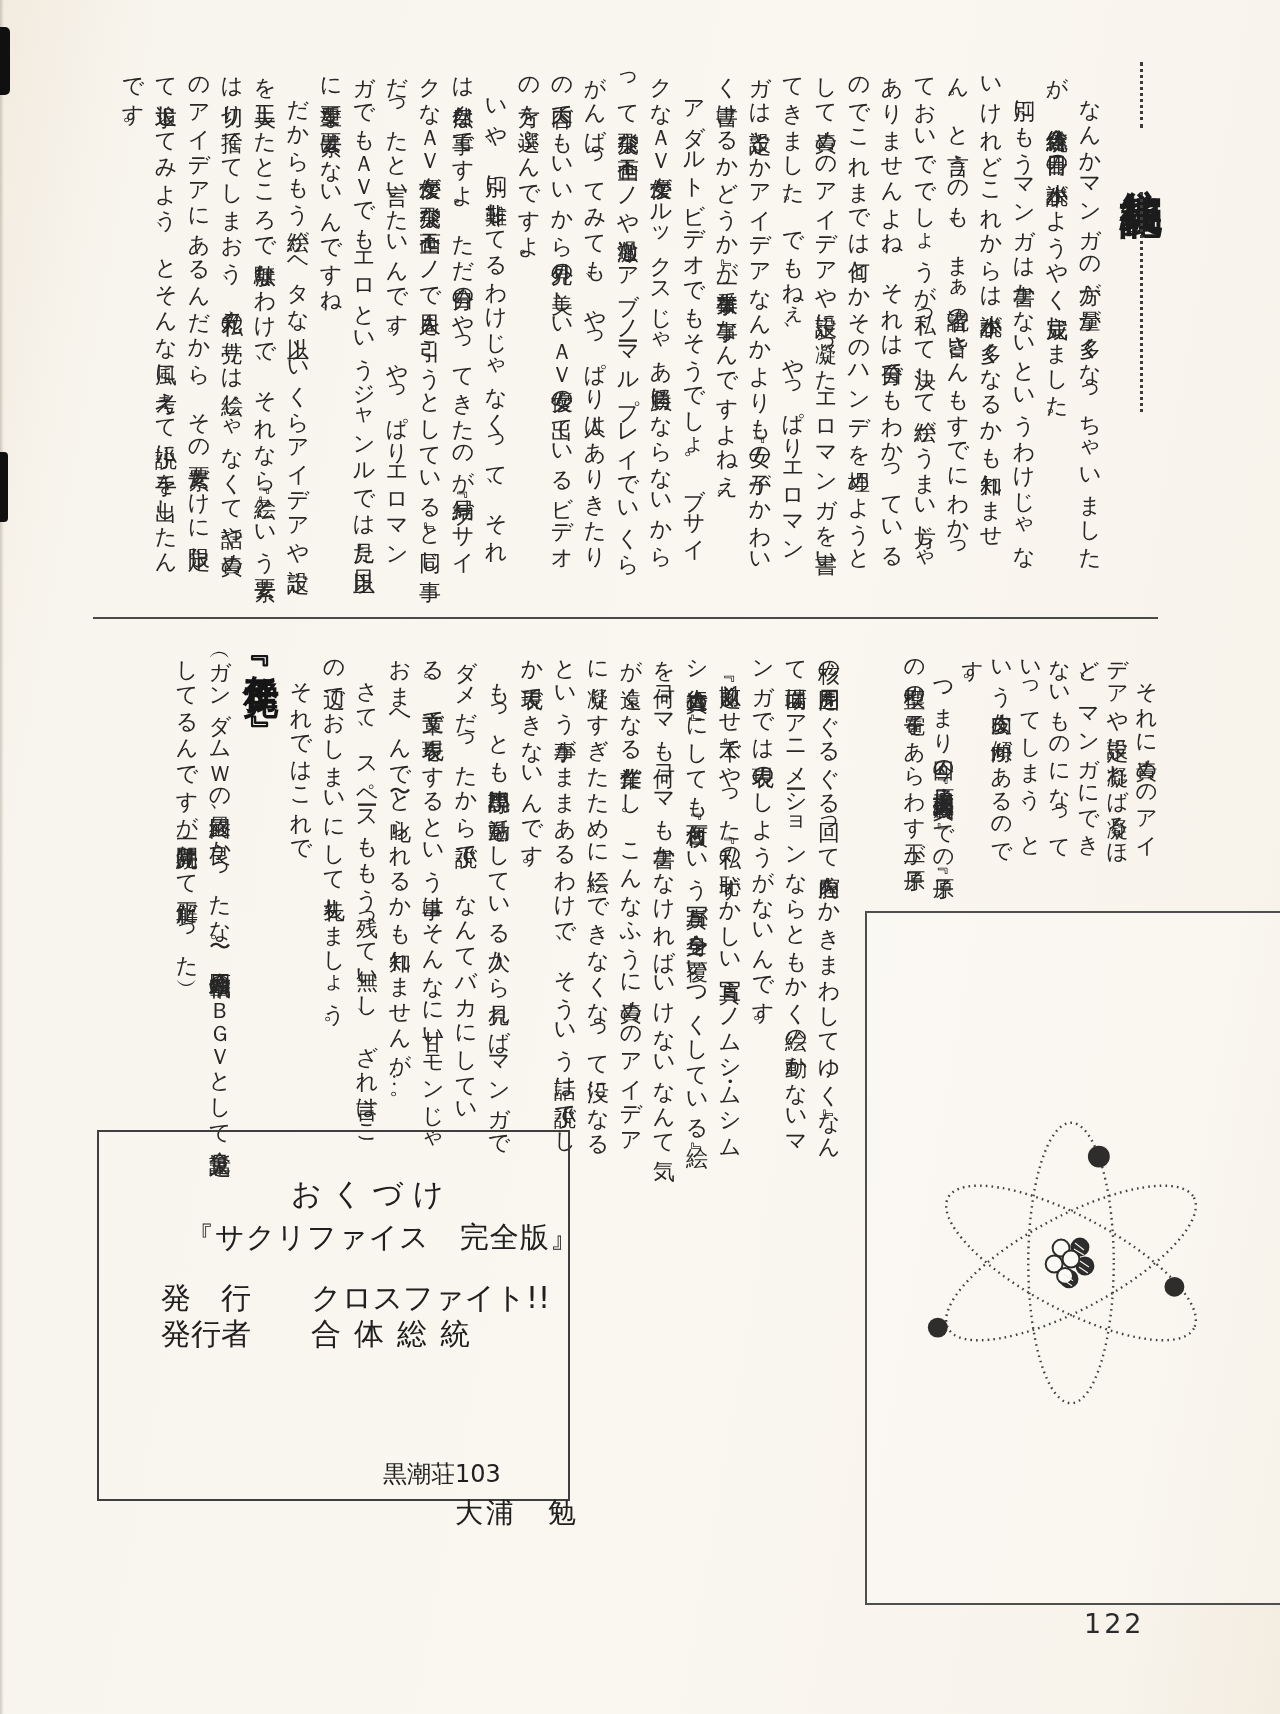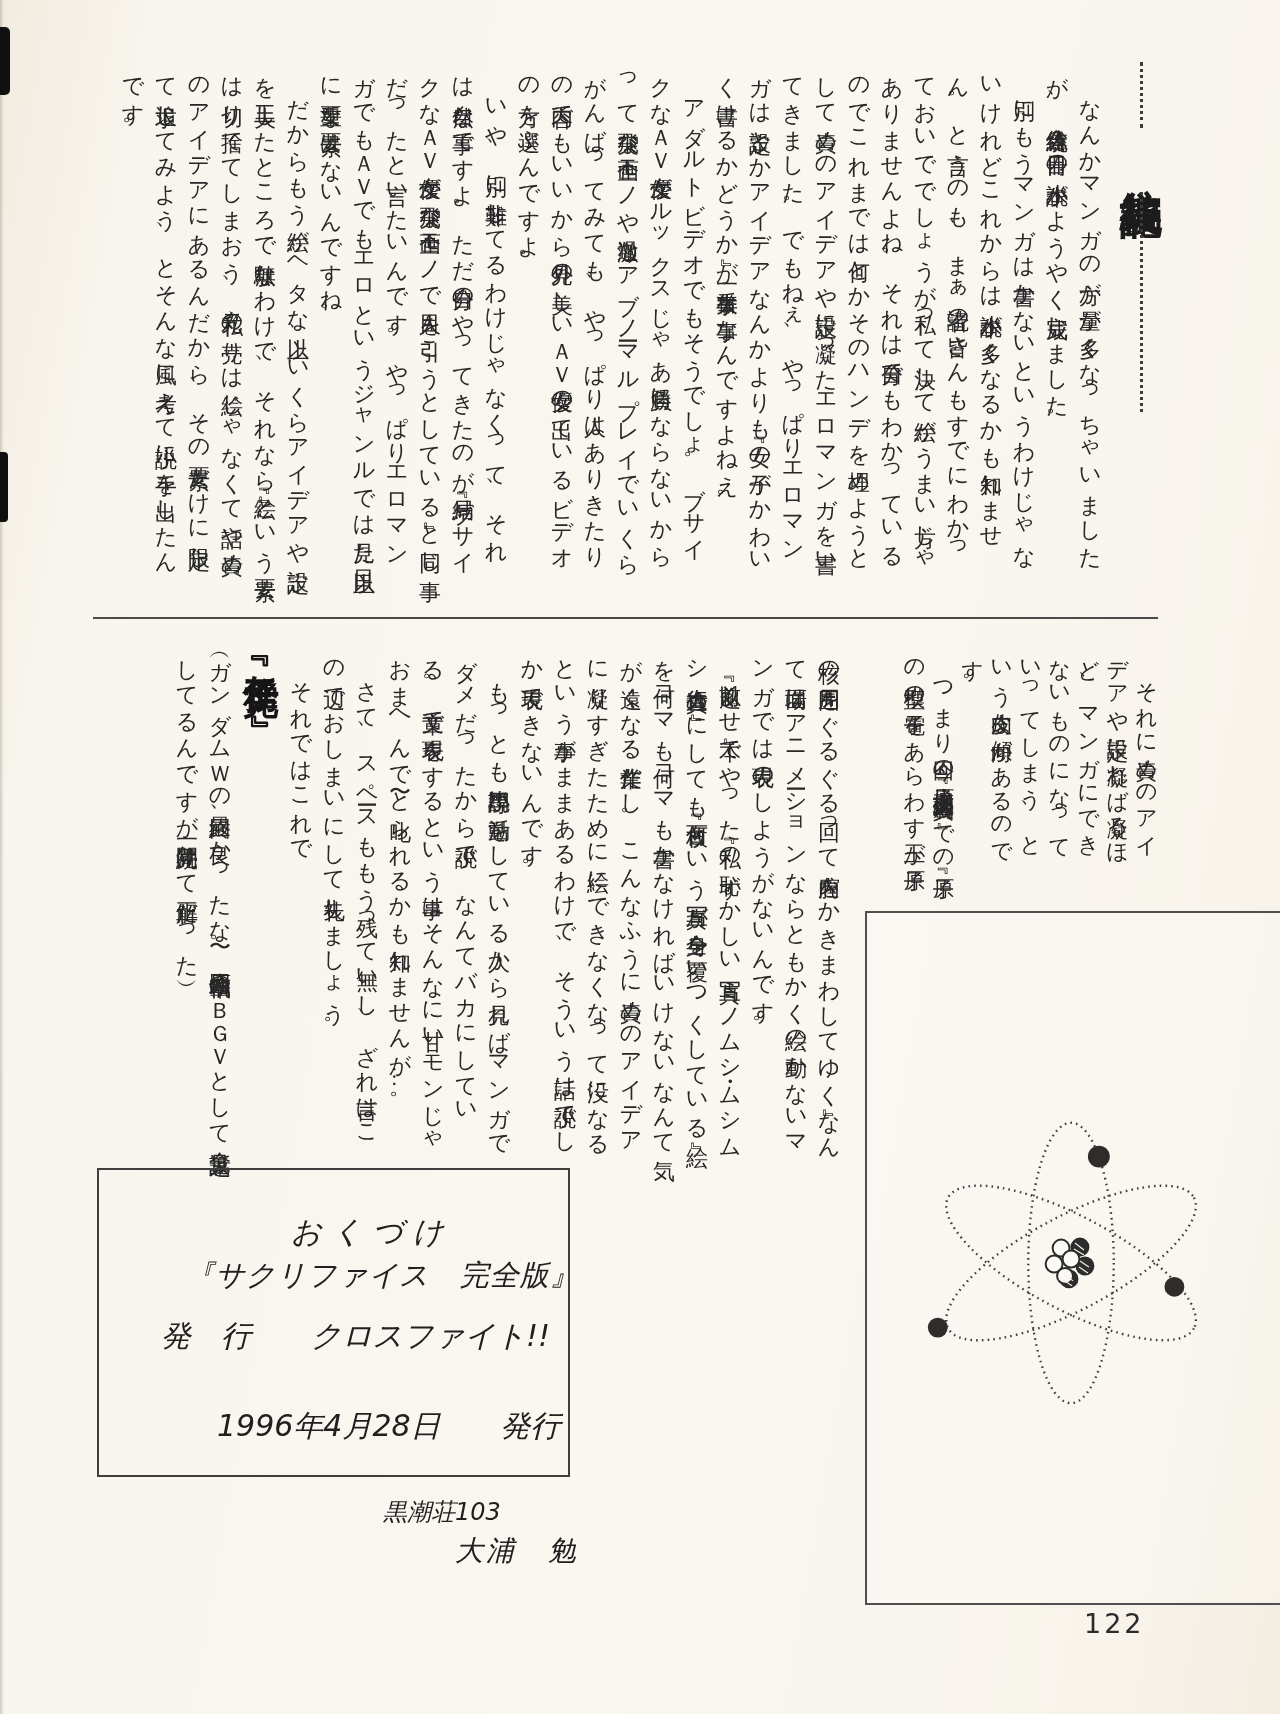--- a/index.html
+++ b/index.html
@@ -63,25 +63,24 @@
   
   .atom-box{
     position:absolute;left:865px;top:911px;width:415px;height:694px;
     border:2px solid #4f4f4f;border-right:none;box-sizing:border-box;
     background:rgba(255,255,255,0.25);
   }
   .atom-box svg{display:block;width:100%;height:100%;}
 
   
   .colophon{
-    position:absolute;left:97px;top:1168px;width:473px;height:309px;
+    position:absolute;left:97px;top:1130px;width:473px;height:371px;
     border:2px solid #3f3f3f;box-sizing:border-box;
     font-family:"DejaVu Sans","Liberation Sans",sans-serif;
     color:#202020;
-    font-style:italic;
   }
   .c-line{position:absolute;white-space:pre;}
   .c-heading{top:42px;left:192px;font-size:30px;letter-spacing:10px;}
   .c-booktitle{top:86px;left:86px;font-size:29px;letter-spacing:1px;text-align:center;}
   .c-pub{top:134px;left:62px;font-size:30px;margin-top:12px;}
   .c-issuer{top:182px;left:62px;font-size:30px;}
   .c-issuer .spread{letter-spacing:13px;}
   .c-date{top:236px;left:118px;font-size:30px;}
   .c-addr1{top:288px;left:28px;font-size:28px;}
   .c-addr2{top:326px;left:284px;font-size:24px;}
@@ -157,20 +156,20 @@
         <circle cx="199" cy="365" r="8" fill="#fbfaf6"></circle>
         <path d="M209 332 l9 7 M208 338 l10 6 M214 350 l9 6 M213 356 l9 6 M198 363 l9 7 M197 369 l9 6" stroke="#f2efe8" stroke-width="1.2"></path>
       </g>
     </svg>
   </div>
 
   <div class="colophon">
     <div class="c-line c-heading">おくづけ</div>
     <div class="c-line c-booktitle">『サクリファイス　完全版』</div>
     <div class="c-line c-pub"><span>発　行</span><span>　　</span><span>クロスファイト!!</span></div>
-    <div class="c-line c-date">1996年4月28日　　発行</div>
+    <div class="c-line c-issuer"><span>発行者</span><span>　　</span><span class="spread">合体総統</span></div>
     <div class="c-line c-addr2">黒潮荘103</div>
     <div class="c-line c-person">大浦　勉</div>
   </div>
 
   <div class="pagenum">122</div>
 
 </div>
 
 </body></html>

